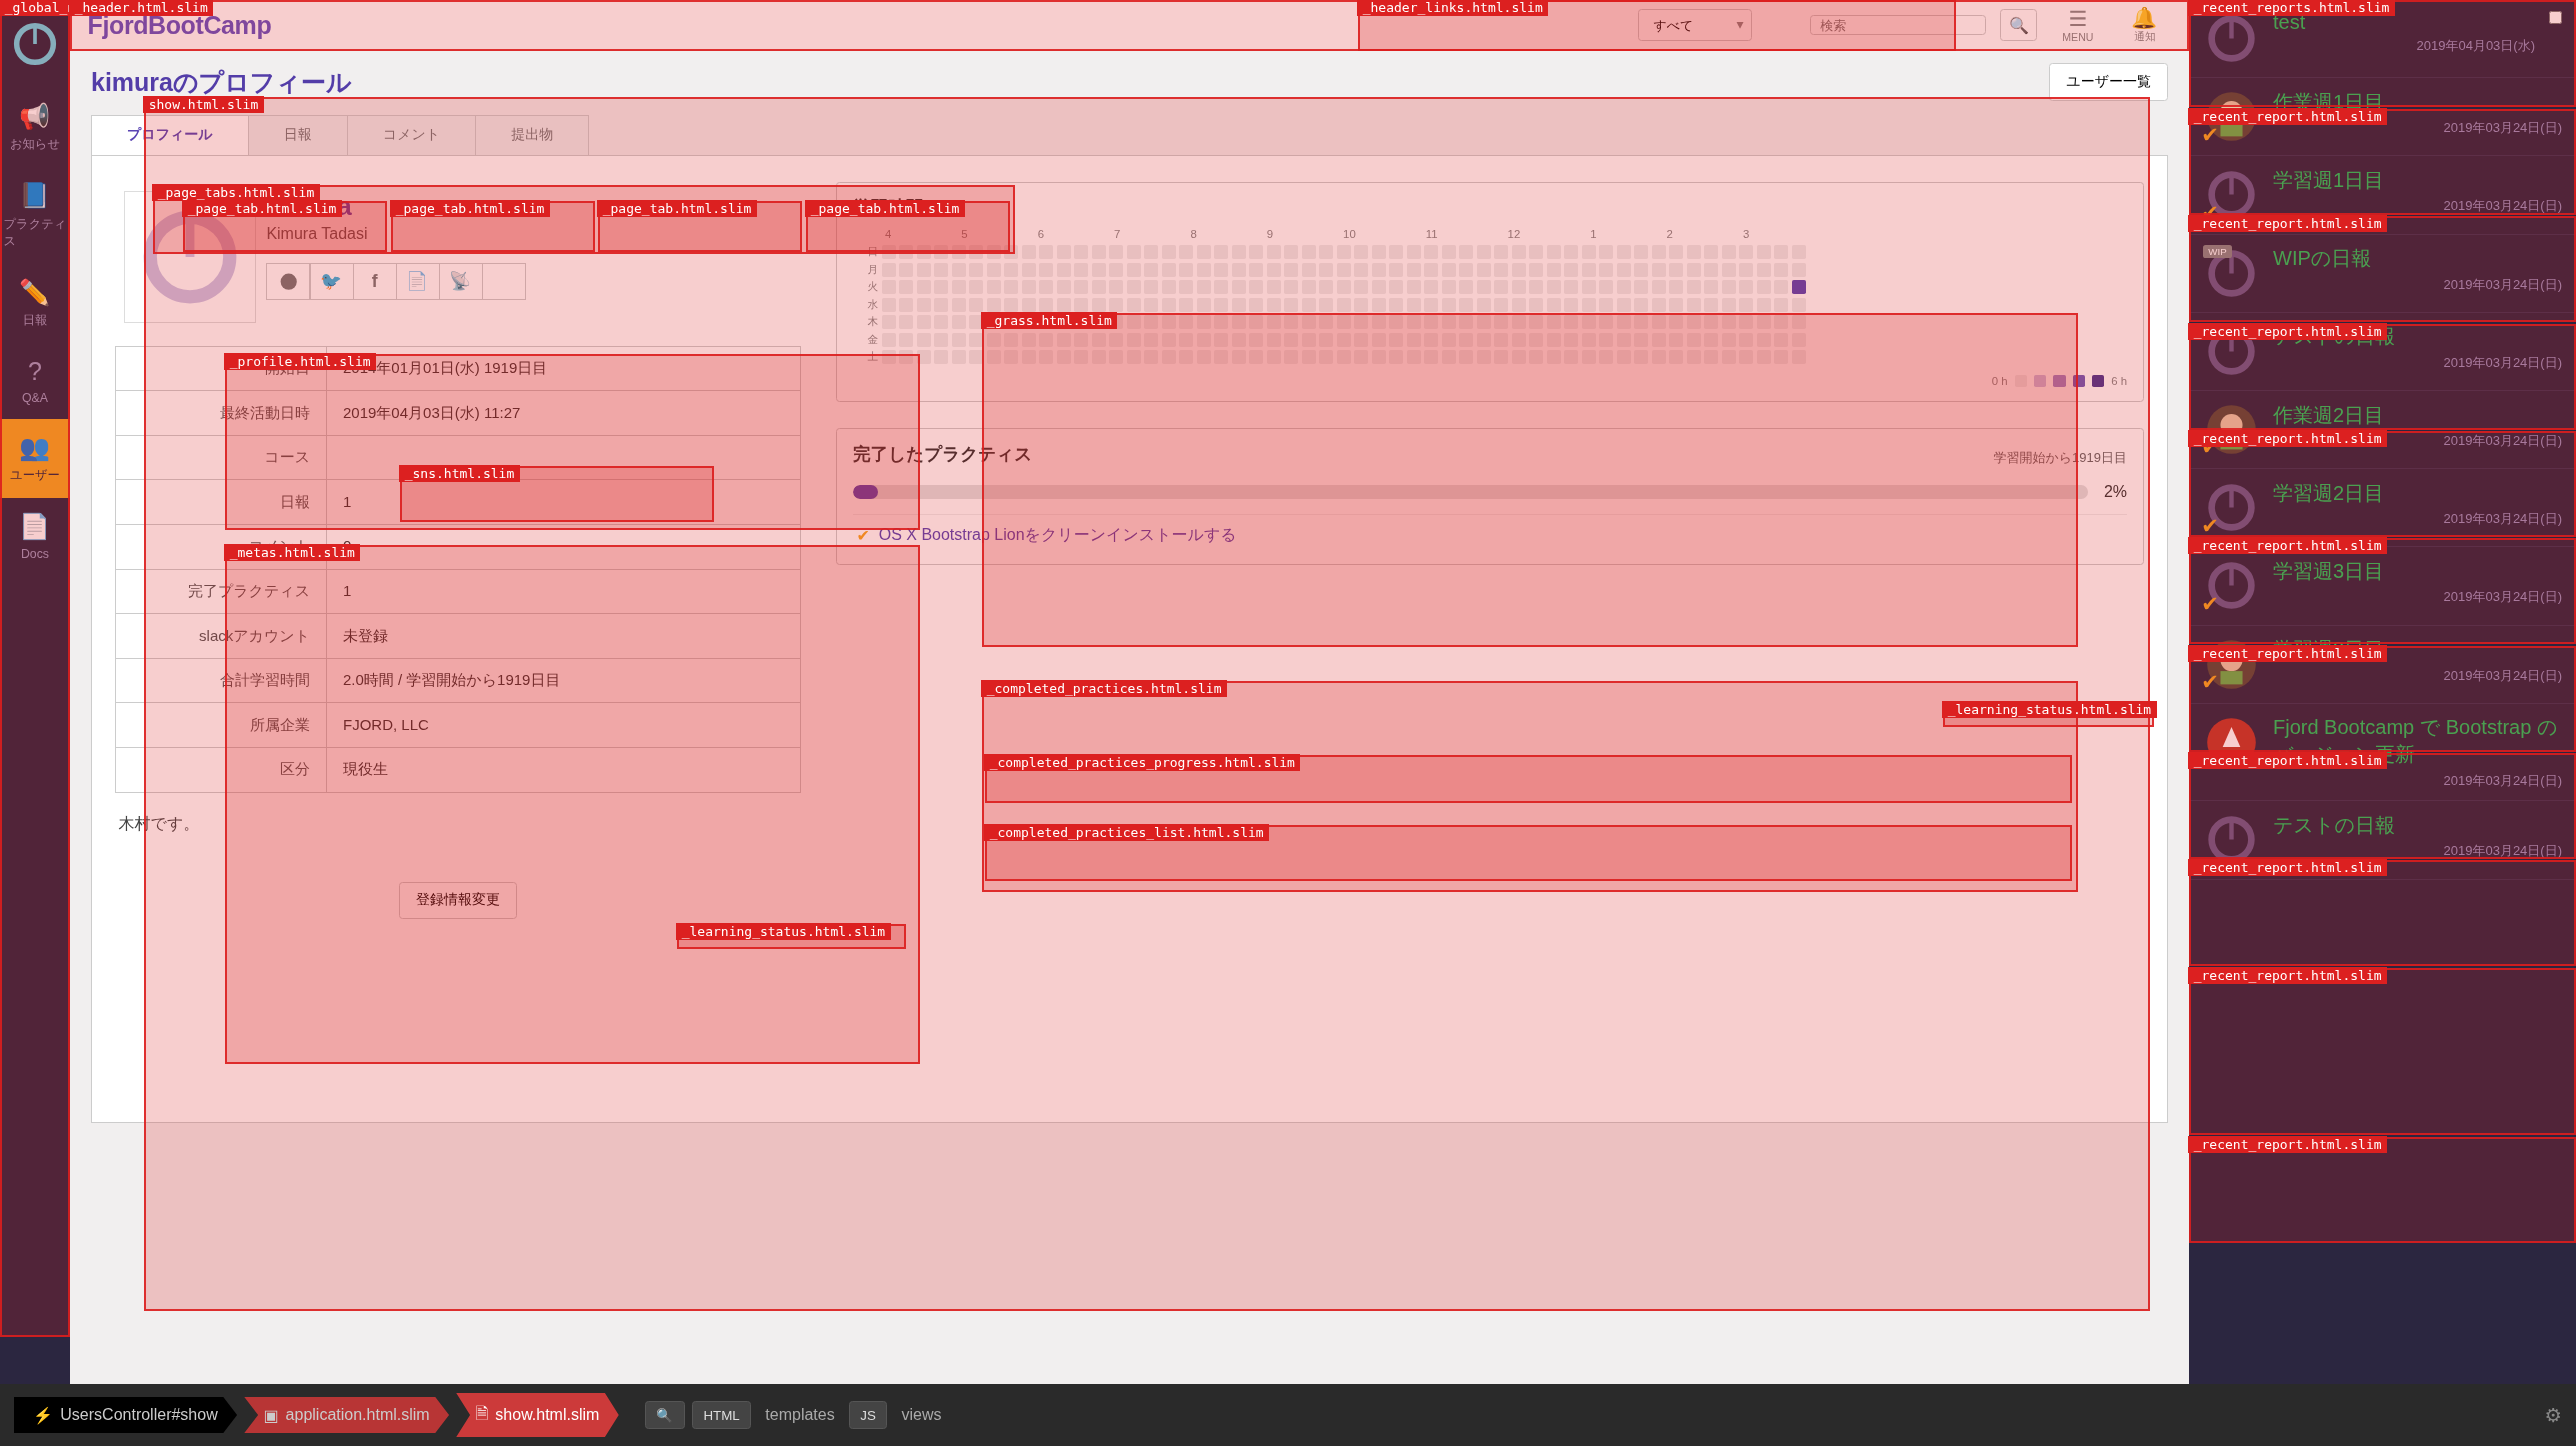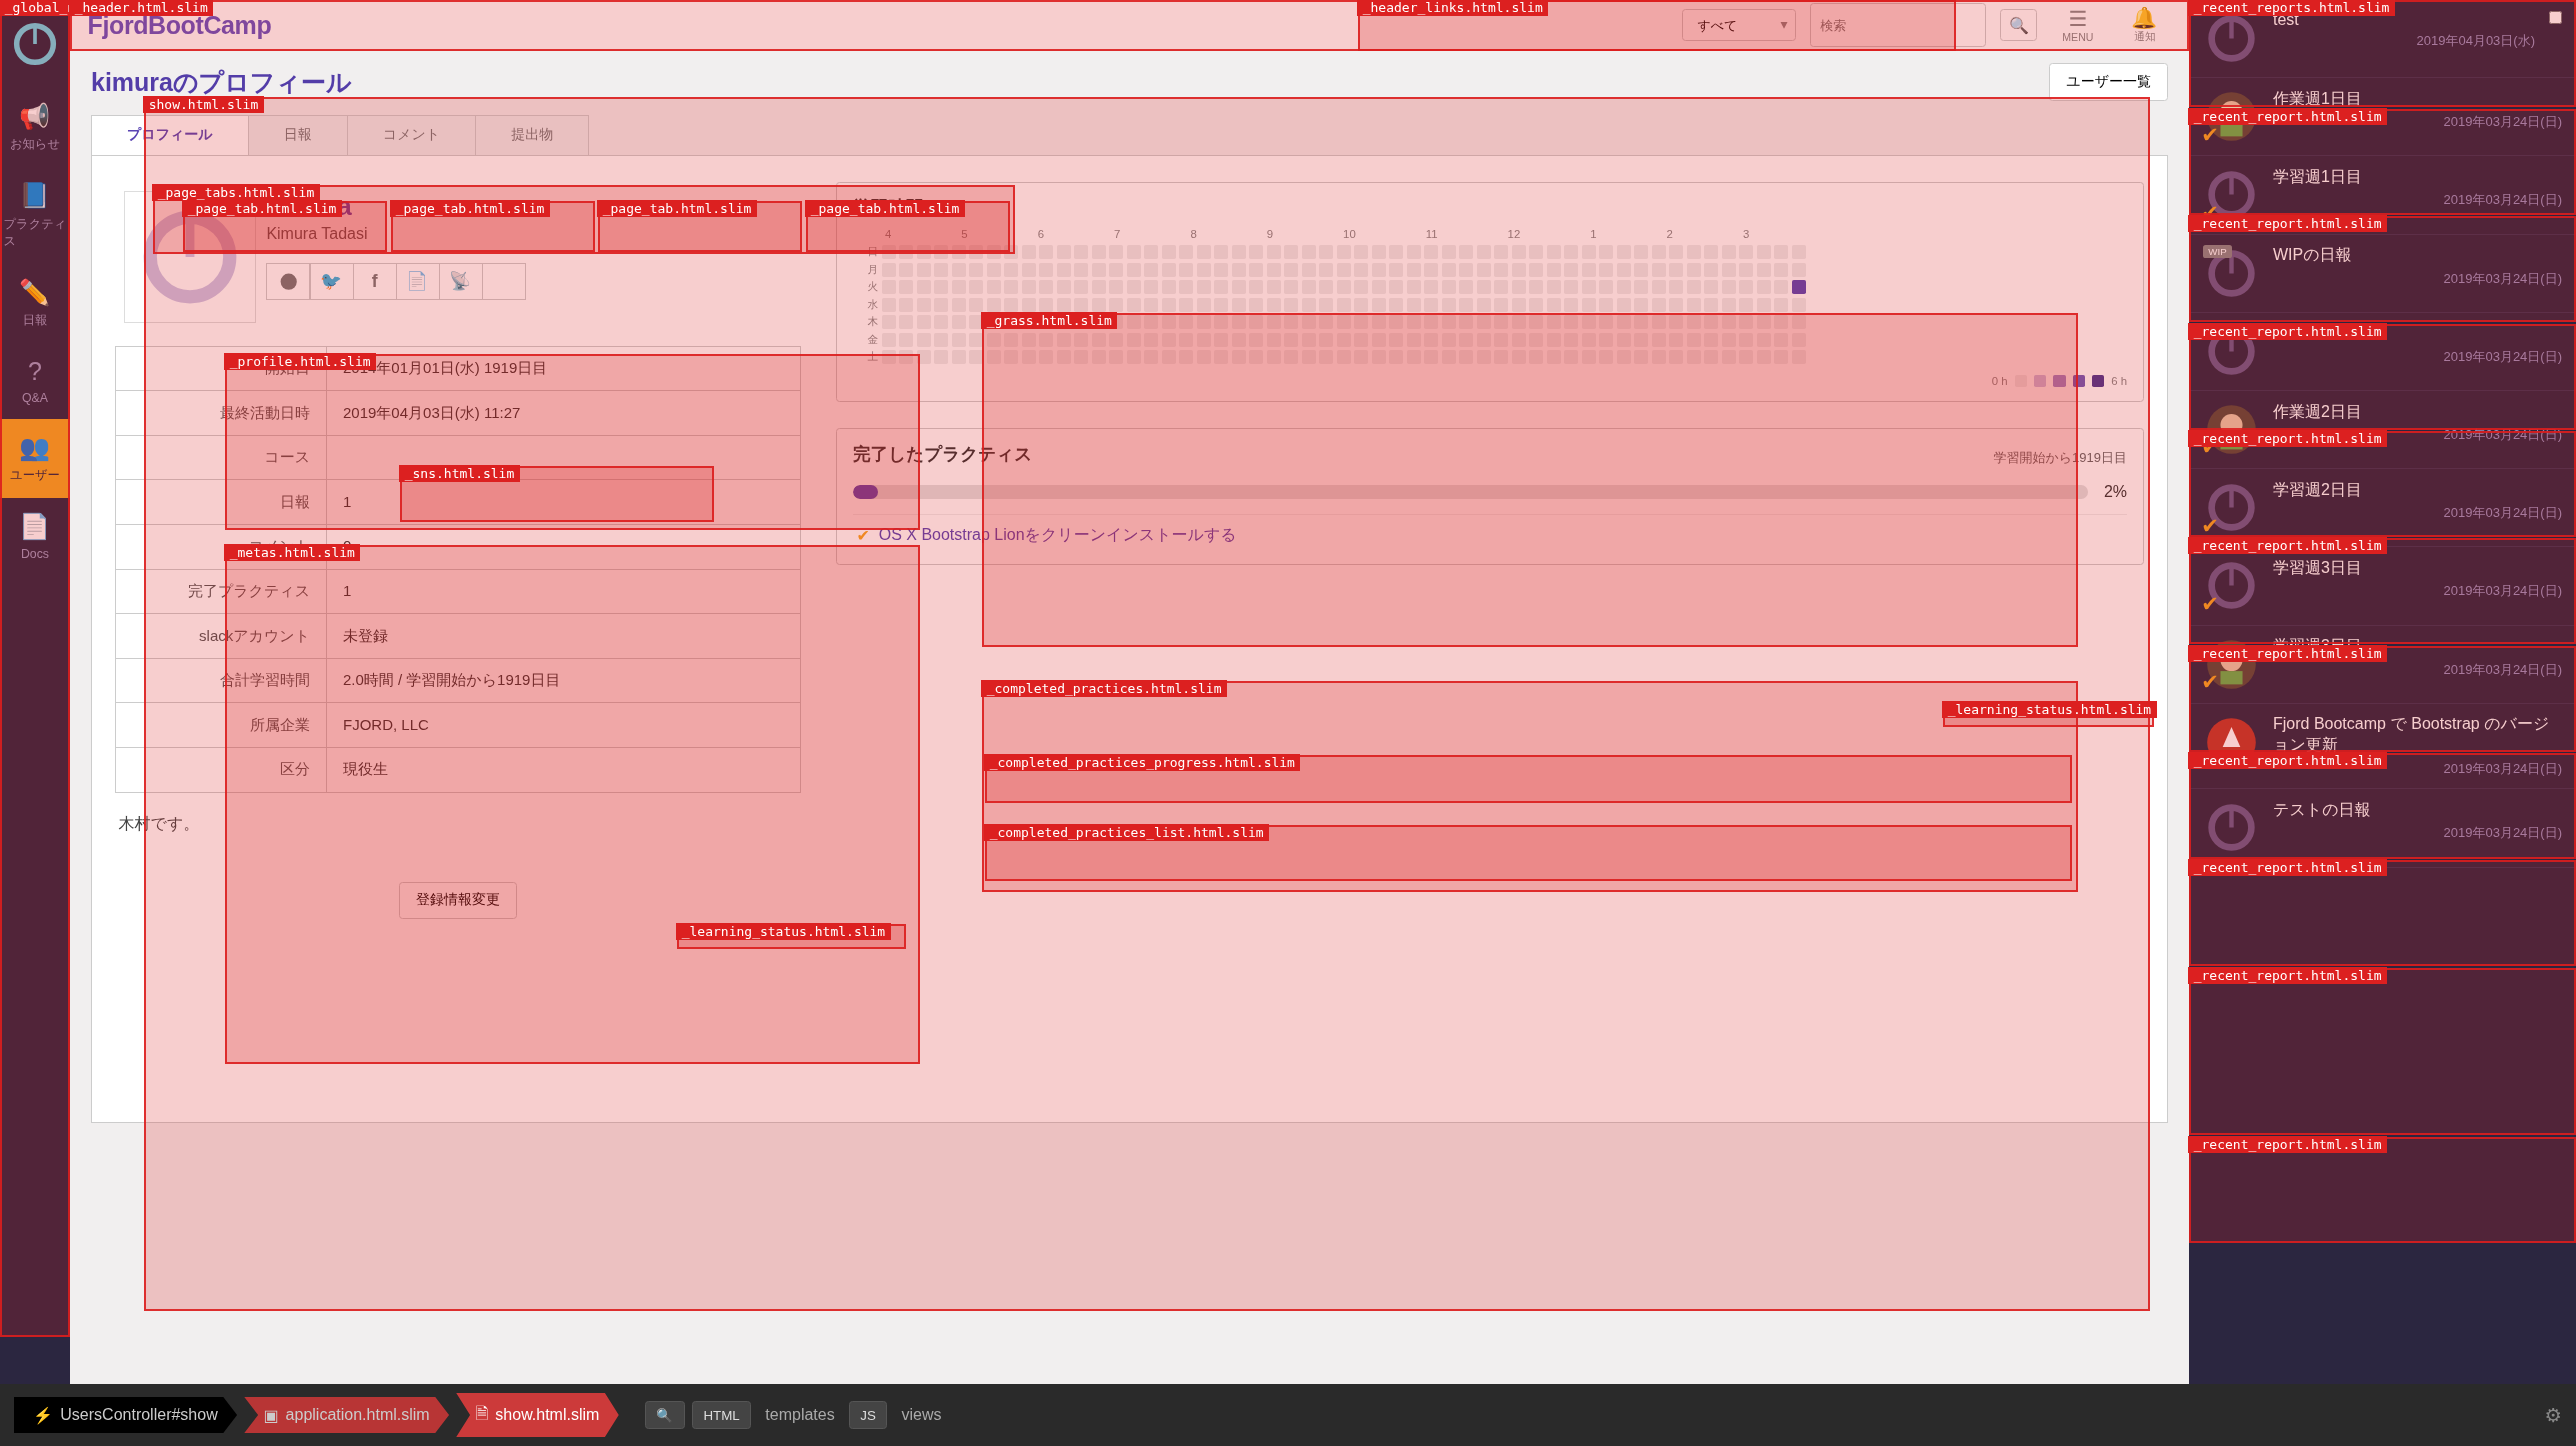--- a/index.html
+++ b/index.html
@@ -12,21 +12,21 @@
 .nav-item { display: flex; flex-direction: column; align-items: center; padding: 14px 3.5px; color: #a29bc0; font-size: 12.3px; gap: 5.3px; cursor: pointer; }
 .nav-item.active { background: #f5a623; color: #2b2640; }
 .nav-item .ico { font-size: 25px; }
 .main-col { flex: 1; display: flex; flex-direction: column; background: #f1efef; position: relative; }
 .header { height: 51px; background: #fff; border-bottom: 0.9px solid #ddd; display: flex; align-items: center; padding: 0 17.6px; gap: 14px; }
 .logo-text { font-size: 25px; font-weight: 700; color: #6652c0; letter-spacing: -0.4px; }
 .header-spacer { flex: 1; }
 .search-sel { height: 32px; border: 0.9px solid #ccc; border-radius: 3.5px; padding: 0 26px 0 14px; font-size: 13px; background: #fff; appearance: none; min-width: 114px; position: relative; }
 .search-sel-wrap { position: relative; }
 .search-sel-wrap::after { content:"▾"; position:absolute; right:8.8px; top:7px; color:#888; pointer-events:none;}
-.search-box { height: 44px; border: 0.9px solid #ccc; border-radius: 3.5px; padding: 0 8.8px; width: 176px; font-size: 13px; }
+.search-box { height: 20px; border: 0.9px solid #ccc; border-radius: 3.5px; padding: 0 8.8px; width: 176px; font-size: 13px; margin-left: 44px; }
 .search-btn { height: 32px; width: 37px; border: 0.9px solid #ccc; border-radius: 3.5px; background: #fff; display: flex; align-items: center; justify-content: center; cursor: pointer; font-size: 16px; }
 .header-icn { display: flex; flex-direction: column; align-items: center; color: #888; font-size: 10.6px; cursor:pointer; width: 53px;}
 .header-icn .ii { font-size: 21px; }
 .page-body { flex: 1; padding: 12.3px 21px 21px 21px; overflow: auto; }
 .page-title-row { display: flex; align-items: center; gap: 14px; }
 .page-title { font-size: 25px; font-weight: 700; color: #533da8; }
 .page-title-spacer { flex: 1; }
 .btn-outline { border: 0.9px solid #ccc; background: #fff; border-radius: 3.5px; padding: 8.8px 16px; font-size: 14px; cursor: pointer; }
 .tabs { display: flex; margin-top: 14px; }
 .tab { padding: 10.6px 35px; font-size: 14px; color: #777; border: 0.9px solid #ccc; border-bottom: none; background:#ededed; cursor: pointer; margin-right: -0.9px;}
@@ -67,21 +67,21 @@
 .progress-bar { flex:1; height:14px; background:#e0e0e0; border-radius:7px; position:relative; overflow:hidden;}
 .progress-fill{ position:absolute; left:0; top:0; bottom:0; width:2%; background:#5a44b3; border-radius:7px;}
 .progress-pct{ font-size:16px;}
 .cp-item { display:flex; align-items:center; gap:8.8px; border-top:0.9px solid #eee; padding:10.6px 3.5px 3.5px; margin-top:12.3px; font-size:16px;}
 .cp-item .chk{ color:#f5a623;}
 .cp-item a{ color:#5a44b3; text-decoration:none;}
 .aside-col { width: 387px; background: #2b2640; overflow:auto; }
 .rr-item { border-bottom: 0.9px solid #3a3454; padding: 10.6px 14px; display:flex; gap:14px; cursor:pointer;}
 .rr-av { width: 56px; height:56px; border-radius:50%; display:flex; align-items:center; justify-content:center; position:relative;}
 .rr-body { flex:1; display:flex; flex-direction:column; gap:3.5px;}
-.rr-title { color:#ffffff; font-size:16px;}
+.rr-title { color:#22c55e; font-size:20px;}
 .rr-date { color:#9b93c0; font-size:13px; text-align:right;}
 .rr-wip { position:absolute; top:0; left:0; background:#888; color:#fff; font-size:9.7px; padding:0.9px 5.3px; border-radius:2.6px;}
 .rr-item input[type=checkbox]{ align-self:flex-start;}
 
 
 .footer-bar { position:absolute; left:0; right:0; bottom:0; height:62px; background:#2a2a2a; display:flex; align-items:center; padding:0 14px; gap:7px; color:#ccc; font-size:16px;}
 .crumb { padding:8.8px 19.4px; display:flex; align-items:center; gap:7px; cursor:pointer; clip-path: polygon(0 0, calc(100% - 14px) 0, 100% 50%, calc(100% - 14px) 100%, 0 100%, 14px 50%);}
 .crumb.first{ clip-path: polygon(0 0, calc(100% - 14px) 0, 100% 50%, calc(100% - 14px) 100%, 0 100%);}
 .crumb.c1{ background:#000;}
 .crumb.c2{ background:#b83535;}

